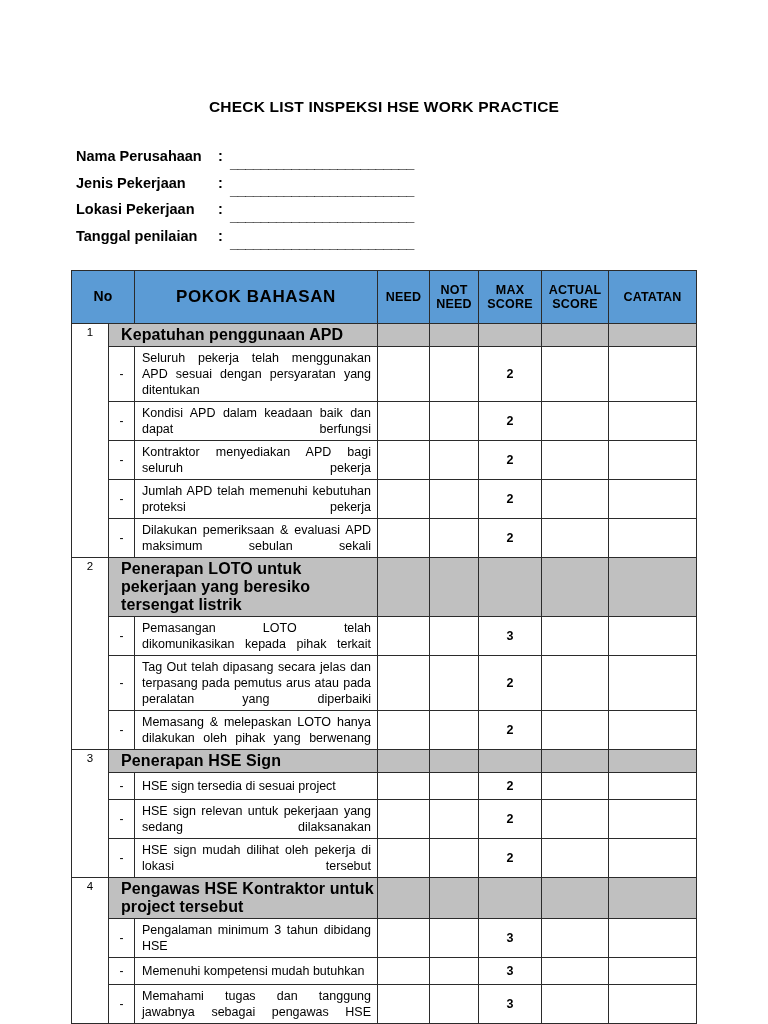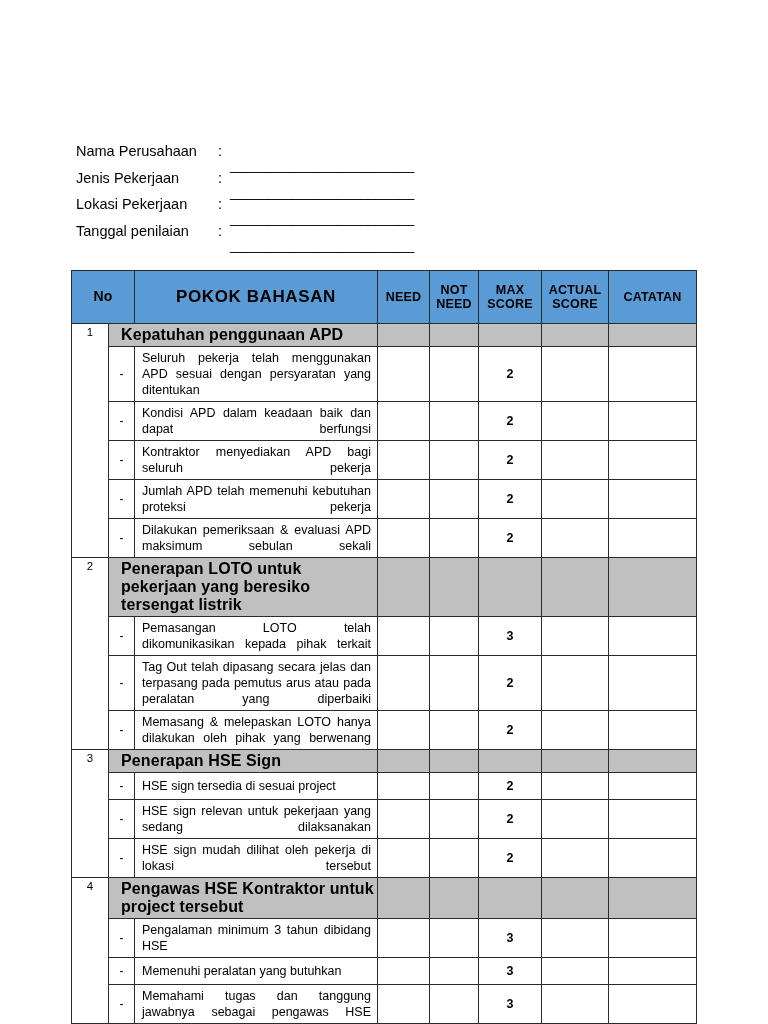--- a/index.html
+++ b/index.html
@@ -39,23 +39,24 @@
 
   
   .meta-block {
     position: absolute;
     left: 76px;
     top: 143px;
     width: 420px;
   }
   .meta-row {
     display: flex;
-    align-items: flex-start;
+    align-items: center;
     height: 26.5px;
     font-size: 14.5px;
+    font-weight: bold;
   }
   .meta-label {
     width: 142px;
     flex: 0 0 142px;
     white-space: nowrap;
   }
   .meta-colon {
     width: 12px;
     flex: 0 0 12px;
   }
@@ -161,20 +162,21 @@
 
   .h1r { height: 27px; }
   .h2r { height: 37px; }
   .h3r { height: 47px; }
 </style>
 </head>
 <body>
 
 <div class="page">
 
+  <div class="doc-title">CHECK LIST INSPEKSI HSE WORK PRACTICE</div>
 
   <div class="meta-block">
       <div class="meta-row">
         <span class="meta-label">Nama Perusahaan</span>
         <span class="meta-colon">:</span>
         <span class="meta-line">________________________</span>
       </div>
       <div class="meta-row">
         <span class="meta-label">Jenis Pekerjaan</span>
         <span class="meta-colon">:</span>
@@ -355,21 +357,21 @@
             <td class="it-dash">-</td>
             <td class="it-text">Pengalaman minimum 3 tahun dibidang HSE</td>
             <td class="it-blank"></td>
             <td class="it-blank"></td>
             <td class="it-max">3</td>
             <td class="it-blank"></td>
             <td class="it-blank"></td>
           </tr>
           <tr class="item-row h1r">
             <td class="it-dash">-</td>
-            <td class="it-text no-justify">Memenuhi peralatan yang butuhkan</td>
+            <td class="it-text no-justify">Memenuhi kompetensi mudah butuhkan</td>
             <td class="it-blank"></td>
             <td class="it-blank"></td>
             <td class="it-max">3</td>
             <td class="it-blank"></td>
             <td class="it-blank"></td>
           </tr>
           <tr class="item-row h2r">
             <td class="it-dash">-</td>
             <td class="it-text">Memahami tugas dan tanggung jawabnya sebagai pengawas HSE</td>
             <td class="it-blank"></td>

